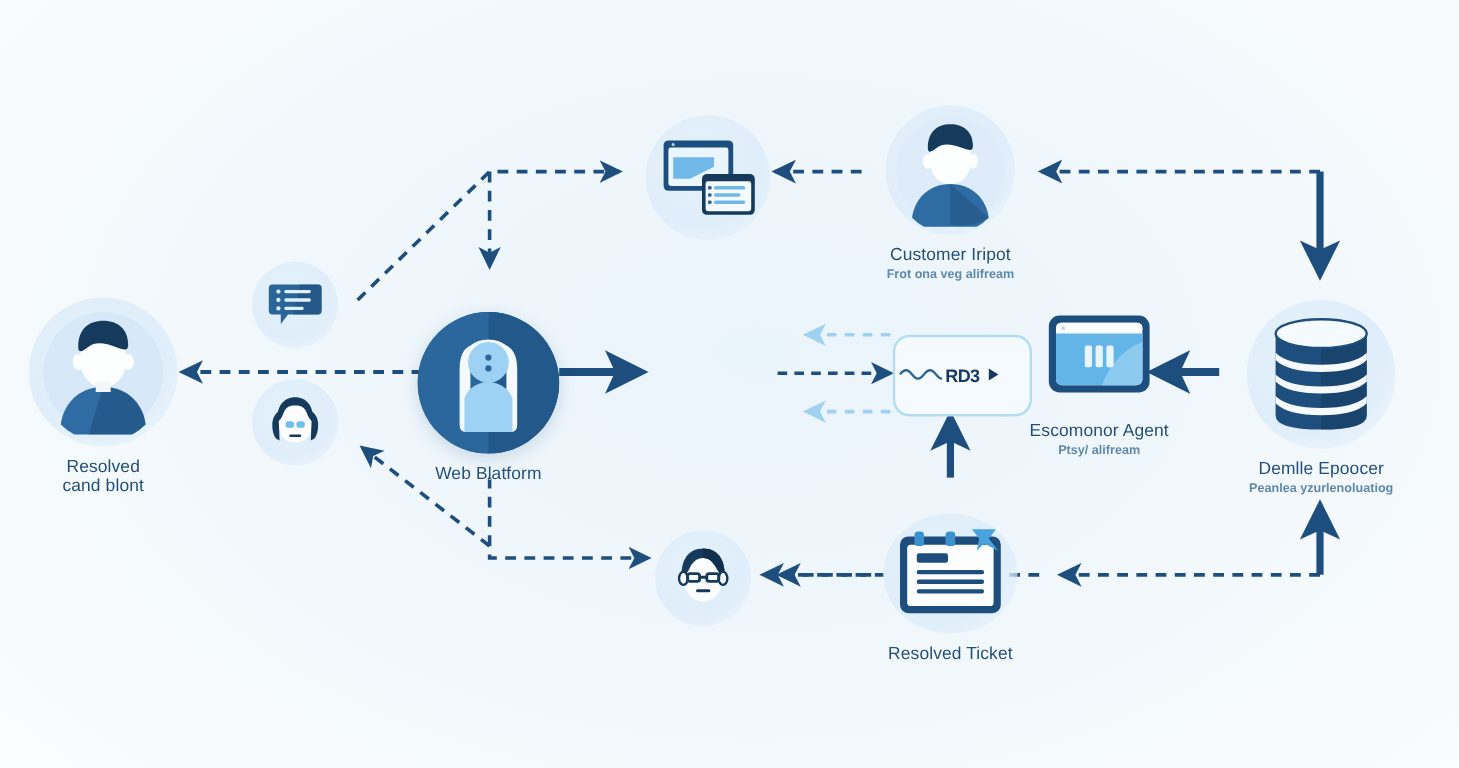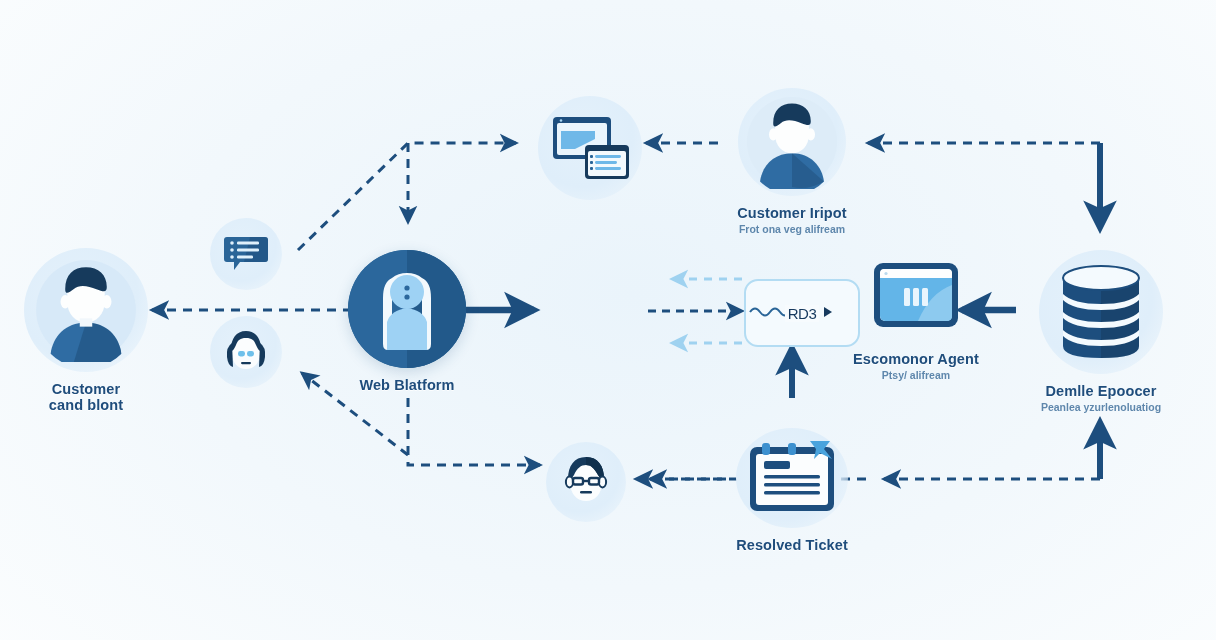--- a/index.html
+++ b/index.html
@@ -8,21 +8,21 @@
     font-family:"Liberation Sans","DejaVu Sans",sans-serif;
     background:#fbfdfe;
   }
   #stage{position:relative;width:1216px;height:640px;
     background:
       radial-gradient(1100px 700px at 52% 46%, #eaf4fb 0%, #f2f8fc 42%, #fbfdfe 78%);
   }
   .node{position:absolute;display:flex;flex-direction:column;align-items:center;}
   .halo{position:relative;border-radius:50%;display:flex;align-items:center;justify-content:center;
         background:radial-gradient(circle at 42% 38%, #e4f1fb 0%, #dfeefa 58%, rgba(223,238,250,0) 100%);}
-  .lbl{margin-top:9px;text-align:center;color:#1f4d7c;font-size:14.5px;font-weight:700;
+  .lbl{margin-top:9px;text-align:center;color:#1f4d7c;font-size:14.5px;font-weight:400;
        letter-spacing:.1px;text-shadow:0 1px 0 rgba(255,255,255,.8);white-space:nowrap;}
   .sub{margin-top:2px;text-align:center;color:#3f6f9b;font-size:10.5px;font-weight:700;
        opacity:.82;white-space:nowrap;}
   svg.arts{position:absolute;left:0;top:0;width:1216px;height:640px;pointer-events:none;}
   .iconsvg{display:block;}
 </style>
 </head>
 <body>
 
 <div id="stage">
@@ -85,21 +85,21 @@
         <circle cx="50" cy="50" r="48" fill="#d7e9f8"></circle>
         <path d="M50 62 C30 62 18 76 16 92 A48 48 0 0 0 84 92 C82 76 70 62 50 62Z" fill="#2f6ca3"></path>
         <path d="M50 62 C30 62 18 76 16 92 A48 48 0 0 0 84 92 C82 76 70 62 50 62Z" fill="#1b4870" opacity=".45" style="clip-path:polygon(50% 0,100% 0,100% 100%,30% 100%)"></path>
         <path d="M32 34 C32 22 40 14 50 14 C60 14 68 22 68 34 L68 42 C68 54 60 62 50 62 C40 62 32 54 32 42Z" fill="#fdfefe"></path>
         <path d="M30 30 C30 16 38 9 50 9 C62 9 70 16 70 28 C70 34 66 32 60 30 C52 27 44 25 38 30 C34 33 30 36 30 30Z" fill="#163a5c"></path>
         <ellipse cx="30" cy="42" rx="4.5" ry="6.5" fill="#fdfefe"></ellipse>
         <ellipse cx="70" cy="42" rx="4.5" ry="6.5" fill="#fdfefe"></ellipse>
         <path d="M44 58 h12 v8 h-12z" fill="#f1f7fb"></path>
       </svg>
     </div>
-    <div class="lbl">Customer</div>
+    <div class="lbl">Resolved</div>
     <div class="lbl" style="margin-top:0">cand blont</div>
   </div>
 
   <div class="node" style="left:210px;top:218px;width:72px;">
     <div class="halo" style="width:72px;height:72px;">
       <svg class="iconsvg" width="48" height="48" viewBox="0 0 48 48">
         <path d="M5 7 h38 a3 3 0 0 1 3 3 v19 a3 3 0 0 1 -3 3 H18 l-6 8 v-8 H5 a3 3 0 0 1 -3 -3 V10 a3 3 0 0 1 3 -3Z" fill="#2a6598"></path>
         <path d="M28 7 h15 a3 3 0 0 1 3 3 v19 a3 3 0 0 1 -3 3 H22Z" fill="#1d4e7e" opacity=".55"></path>
         <g fill="#dff0fb">
           <circle cx="10" cy="13" r="1.8"></circle>
@@ -120,21 +120,21 @@
         <path d="M25 4 C35 4 40 12 40 22 C40 26 37 23 35 18 C33 13 31 11 25 11 C19 11 17 13 15 18 C13 23 10 26 10 22 C10 12 15 4 25 4Z" fill="#163a5c"></path>
         <path d="M11 16 q-6 4 -5 14 q1 9 6 10z" fill="#163a5c"></path>
         <path d="M39 16 q6 4 5 14 q-1 9 -6 10z" fill="#163a5c"></path>
         <rect x="17" y="24" width="7" height="5.5" rx="2.4" fill="#6fc0ea"></rect>
         <rect x="26" y="24" width="7" height="5.5" rx="2.4" fill="#6fc0ea"></rect>
         <rect x="20" y="35" width="10" height="2.2" rx="1.1" fill="#163a5c"></rect>
       </svg>
     </div>
   </div>
 
-  <div class="node" style="left:346px;top:250px;width:122px;">
+  <div class="node" style="left:346px;top:260px;width:122px;">
     <div style="width:118px;height:118px;border-radius:50%;background:radial-gradient(circle at 35% 30%, #2f6ca3 0%, #26618f 55%, #1e5382 100%);display:flex;align-items:center;justify-content:center;box-shadow:0 4px 14px rgba(30,83,130,.18);">
       <svg class="iconsvg" width="118" height="118" viewBox="0 0 118 118">
         <circle cx="59" cy="59" r="59" fill="#2b679c"></circle>
         <path d="M59 0 A59 59 0 0 1 59 118 Z" fill="#1c4e7c" opacity=".55"></path>
         <path d="M44 28 q-9 4 -9 20 l0 46 q0 6 5 6 l4 0 l0 -54 q8 -12 15 -12 q7 0 15 12 l0 54 l4 0 q5 0 5 -6 l0 -46 q0 -16 -9 -20 q-6 -5 -15 -5 q-9 0 -15 5Z" fill="#f3f9fd"></path>
         <path d="M59 58 q-16 2 -20 14 l0 28 l40 0 l0 -28 q-4 -12 -20 -14Z" fill="#9ed2f4"></path>
         <circle cx="59" cy="42" r="17" fill="#9ed2f4"></circle>
         <circle cx="59" cy="38" r="2.6" fill="#2b679c"></circle>
         <circle cx="59" cy="47" r="2.6" fill="#2b679c"></circle>
       </svg>
@@ -181,21 +181,21 @@
     <div class="sub">Frot ona veg alifream</div>
   </div>
 
 
   <div style="position:absolute;left:744px;top:279px;width:112px;height:64px;border:2.5px solid #b3dcf3;border-radius:14px;background:#f4fafe;display:flex;align-items:center;justify-content:center;">
     <svg class="iconsvg" width="104" height="30" viewBox="0 0 104 30" style="position:absolute;left:2px;top:16px;">
       <path d="M2 15 q5 -7 10 0 q5 7 10 0 q5 -7 10 0 q5 7 10 0" stroke="#2a6598" stroke-width="2" fill="none"></path>
       <path d="M46 15 l8 -5 v10Z" fill="#16395e"></path>
       <path d="M84 15 l-8 -5 v10Z" fill="#16395e"></path>
     </svg>
-    <span style="position:relative;z-index:2;background:#f7fbfe;padding:0 3px;color:#16395e;font-size:15px;font-weight:400;letter-spacing:-.5px;">RD3</span>
+    <span style="position:relative;z-index:2;background:#f7fbfe;padding:0 3px;color:#16395e;font-size:15px;font-weight:700;letter-spacing:-.5px;">RD3</span>
   </div>
 
   <div class="node" style="left:856px;top:250px;width:120px;">
     <div class="halo" style="width:104px;height:92px;border-radius:16px;background:none;">
       <svg class="iconsvg" width="92" height="74" viewBox="0 0 92 74">
         <rect x="4" y="4" width="84" height="64" rx="9" fill="#1d4e7e"></rect>
         <rect x="10" y="10" width="72" height="52" rx="5" fill="#f6fbfe"></rect>
         <rect x="10" y="10" width="72" height="9" rx="4" fill="#fdfefe"></rect>
         <circle cx="16" cy="14.5" r="1.6" fill="#b9d9ee"></circle>
         <path d="M10 19 h72 v38 a5 5 0 0 1 -5 5 H15 a5 5 0 0 1 -5 -5Z" fill="#63b5e8"></path>

